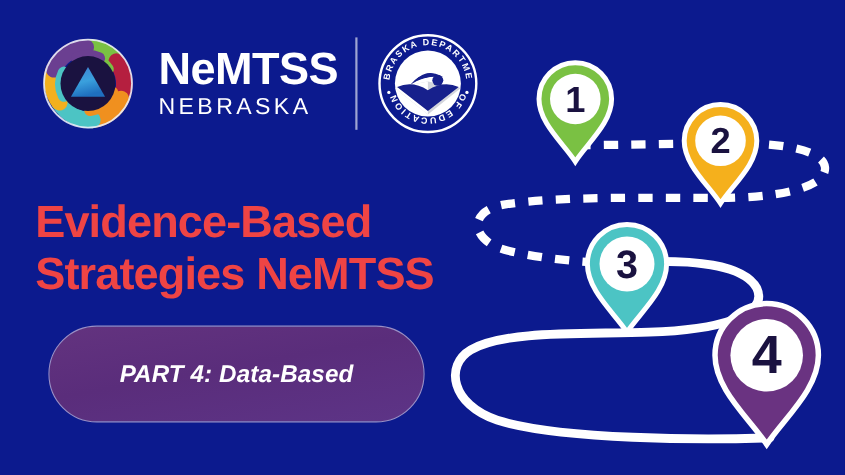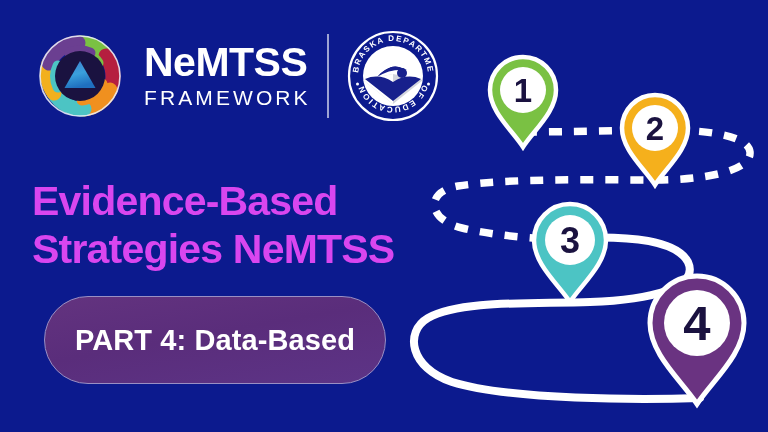--- a/index.html
+++ b/index.html
@@ -76,21 +76,21 @@
     height: 96px;
     flex: 0 0 96px;
     position: relative;
   }
 
   
   .headline {
     position: absolute;
     left: 32px;
     top: 178px;
-    color: #d946ef;
+    color: #ef4444;
     font-size: 41px;
     font-weight: bold;
     line-height: 1.16;
     letter-spacing: -0.8px;
   }
   .headline .line {
     display: block;
     white-space: nowrap;
   }
 
@@ -105,22 +105,23 @@
     background: linear-gradient(170deg, #63337f 0%, #5a2d7b 45%, #5d3487 100%);
     border: 1.5px solid #9a8fc4;
     box-sizing: border-box;
     display: flex;
     align-items: center;
     justify-content: center;
     text-align: center;
   }
   .part-pill-text {
     color: #ffffff;
-    font-size: 29px;
+    font-size: 22px;
     font-weight: bold;
+    font-style: italic;
     line-height: 1.33;
     letter-spacing: 0.1px;
   }
   .part-pill-text .line { display: block; white-space: nowrap; }
 
   
   .journey {
     position: absolute;
     left: 400px;
     top: 0;
@@ -165,21 +166,21 @@
 
           <circle r="25" fill="#1a1240"></circle>
 
           <path d="M 0 -15 L 15.5 12 L -15.5 12 Z" fill="url(#triGrad)"></path>
         </g>
       </svg>
     </div>
 
     <div class="nemtss-wordmark">
       <div class="wm-main">NeMTSS</div>
-      <div class="wm-sub">FRAMEWORK</div>
+      <div class="wm-sub">NEBRASKA</div>
     </div>
 
     <div class="lockup-divider"></div>
 
     <div class="nde-seal">
       <svg viewBox="0 0 96 96" width="96" height="96" aria-hidden="true">
         <defs>
           <path id="arcTop" d="M 48 48 m -35 0 a 35 35 0 1 1 70 0" fill="none"></path>
           <path id="arcBot" d="M 48 48 m 31 0 a 31 31 0 1 1 -62 0" fill="none"></path>
           <clipPath id="sealClip">

